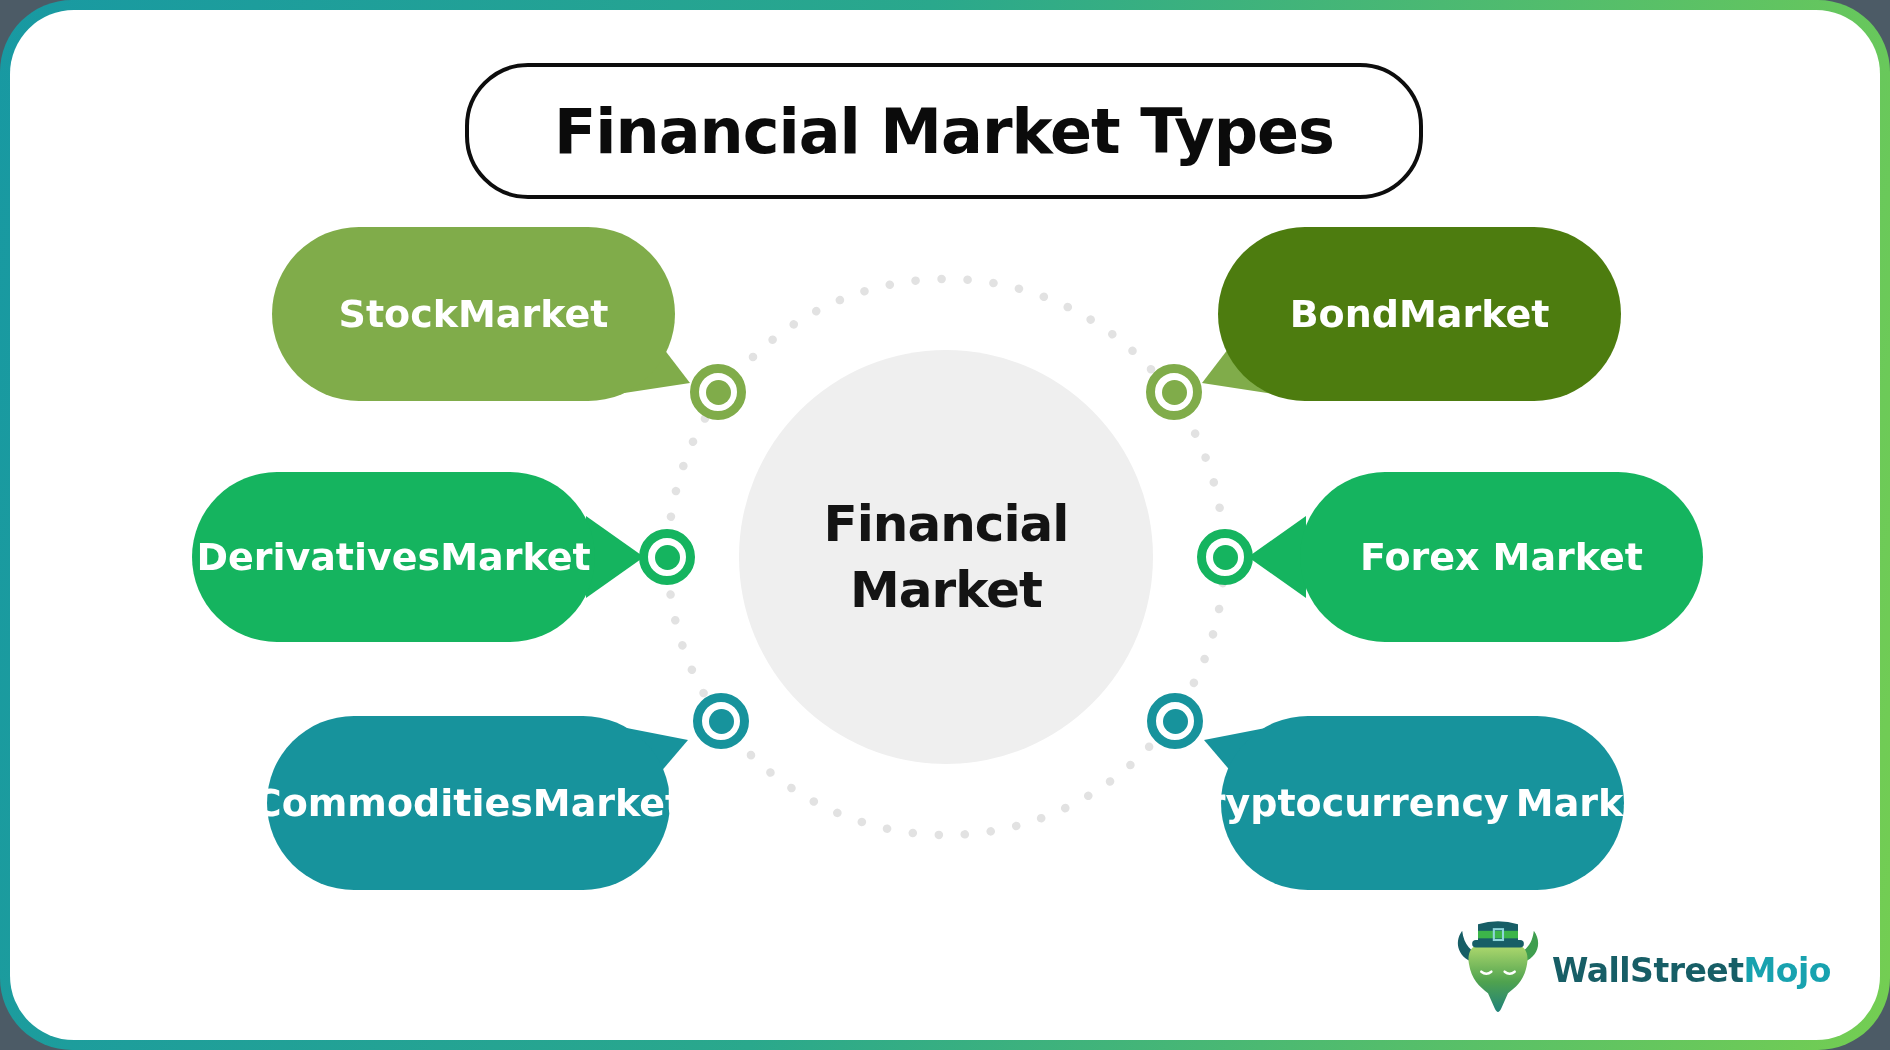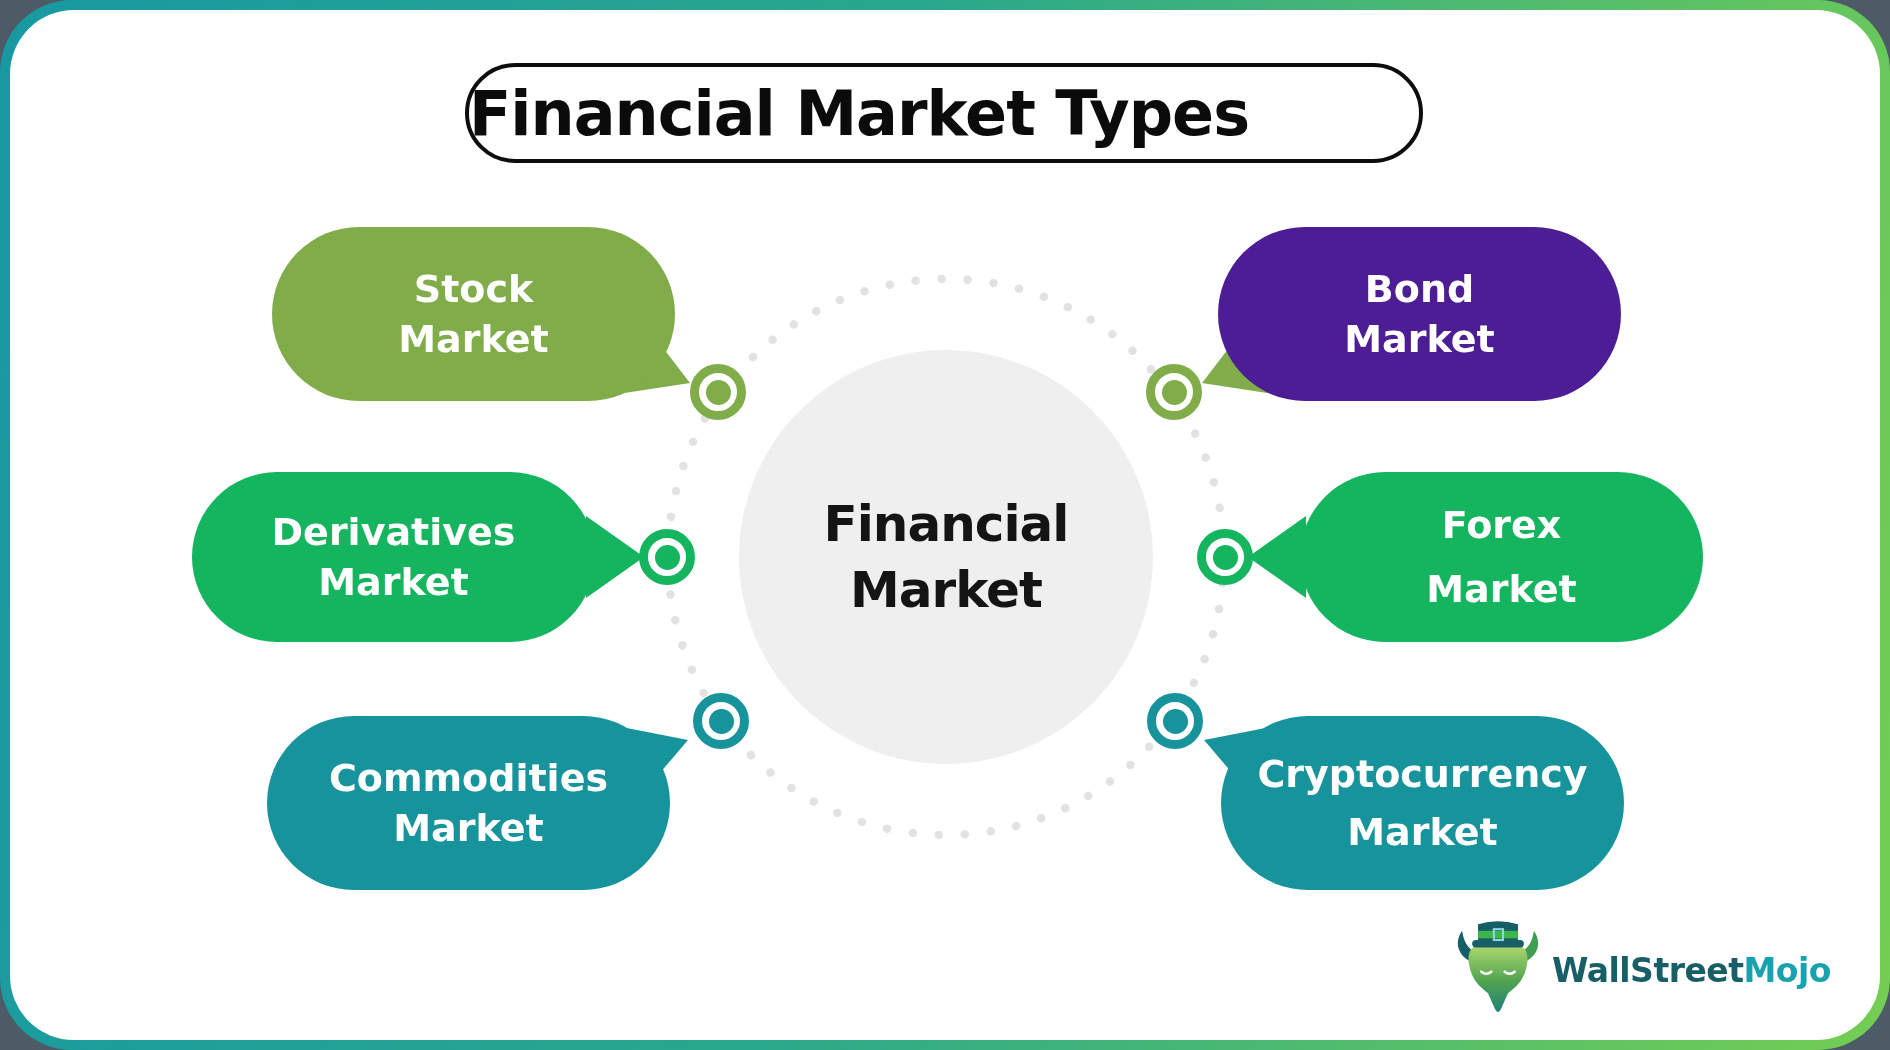--- a/index.html
+++ b/index.html
@@ -18,21 +18,21 @@
   svg.connector-layer{position:absolute;left:0;top:0;z-index:1;}
   .center-circle{
     position:absolute;left:739px;top:350px;width:414px;height:414px;border-radius:50%;
     background:#EFEFEF;z-index:2;display:flex;flex-direction:column;align-items:center;justify-content:center;
   }
   .center-circle .line{
     font-size:50px;font-weight:700;color:#141414;line-height:1.32;letter-spacing:-1px;
   }
   .bubble{
     position:absolute;width:403px;height:174px;border-radius:87px;z-index:3;
-    display:flex;flex-direction:column;align-items:center;justify-content:center;
+    display:flex;align-items:center;justify-content:center;
   }
   .bubble .line{
     color:#ffffff;font-size:38px;font-weight:700;line-height:1.32;letter-spacing:0;
   }
   .b-stock{left:272px;top:227px;}
   .b-bond{left:1218px;top:227px;}
   .b-derivatives{left:192px;top:472px;height:170px;}
   .b-forex{left:1300px;top:472px;height:170px;}
   .b-commodities{left:267px;top:716px;}
   .b-crypto{left:1221px;top:716px;gap:7px;}
@@ -42,23 +42,23 @@
     display:flex;align-items:center;justify-content:center;
   }
   .ring .dot{width:25px;height:25px;border-radius:50%;background:currentColor;}
   .r-stock{left:690px;top:364px;}
   .r-bond{left:1146px;top:364px;}
   .r-derivatives{left:639px;top:529px;}
   .r-forex{left:1197px;top:529px;}
   .r-commodities{left:693px;top:693px;}
   .r-crypto{left:1147px;top:693px;}
   .title-box{
-    position:absolute;left:465px;top:63px;width:958px;height:100px;border-radius:63px;
+    position:absolute;left:465px;top:63px;width:958px;height:136px;border-radius:63px;
     background:#ffffff;border:4px solid #0d0d0d;box-sizing:border-box;z-index:5;
-    display:flex;align-items:center;
+    display:flex;align-items:center;justify-content:center;
   }
   .title-box .title{
     font-size:62px;font-weight:700;color:#0b0b0b;letter-spacing:-1px;white-space:nowrap;
   }
   .logo{
     position:absolute;left:1448px;top:918px;height:104px;z-index:5;
     display:flex;align-items:center;gap:4px;
   }
   .logo .wordmark{font-size:33px;font-weight:700;white-space:nowrap;letter-spacing:-0.5px;}
   .logo .wm-primary{color:#175E66;}
@@ -88,21 +88,21 @@
 
 <div class="center-circle">
   <div class="line">Financial</div>
   <div class="line">Market</div>
 </div>
 
 <div class="bubble b-stock" style="background: rgb(128, 172, 74);">
   <div class="line">Stock</div>
   <div class="line">Market</div>
 </div>
-<div class="bubble b-bond" style="background: #4c1d95;">
+<div class="bubble b-bond" style="background: #4d7c0f;">
   <div class="line">Bond</div>
   <div class="line">Market</div>
 </div>
 <div class="bubble b-derivatives" style="background: rgb(21, 180, 95); text-align: right;">
   <div class="line">Derivatives</div>
   <div class="line">Market</div>
 </div>
 <div class="bubble b-forex" style="background: rgb(21, 180, 95); gap: 13px;">
   <div class="line">Forex</div>
   <div class="line">Market</div>

